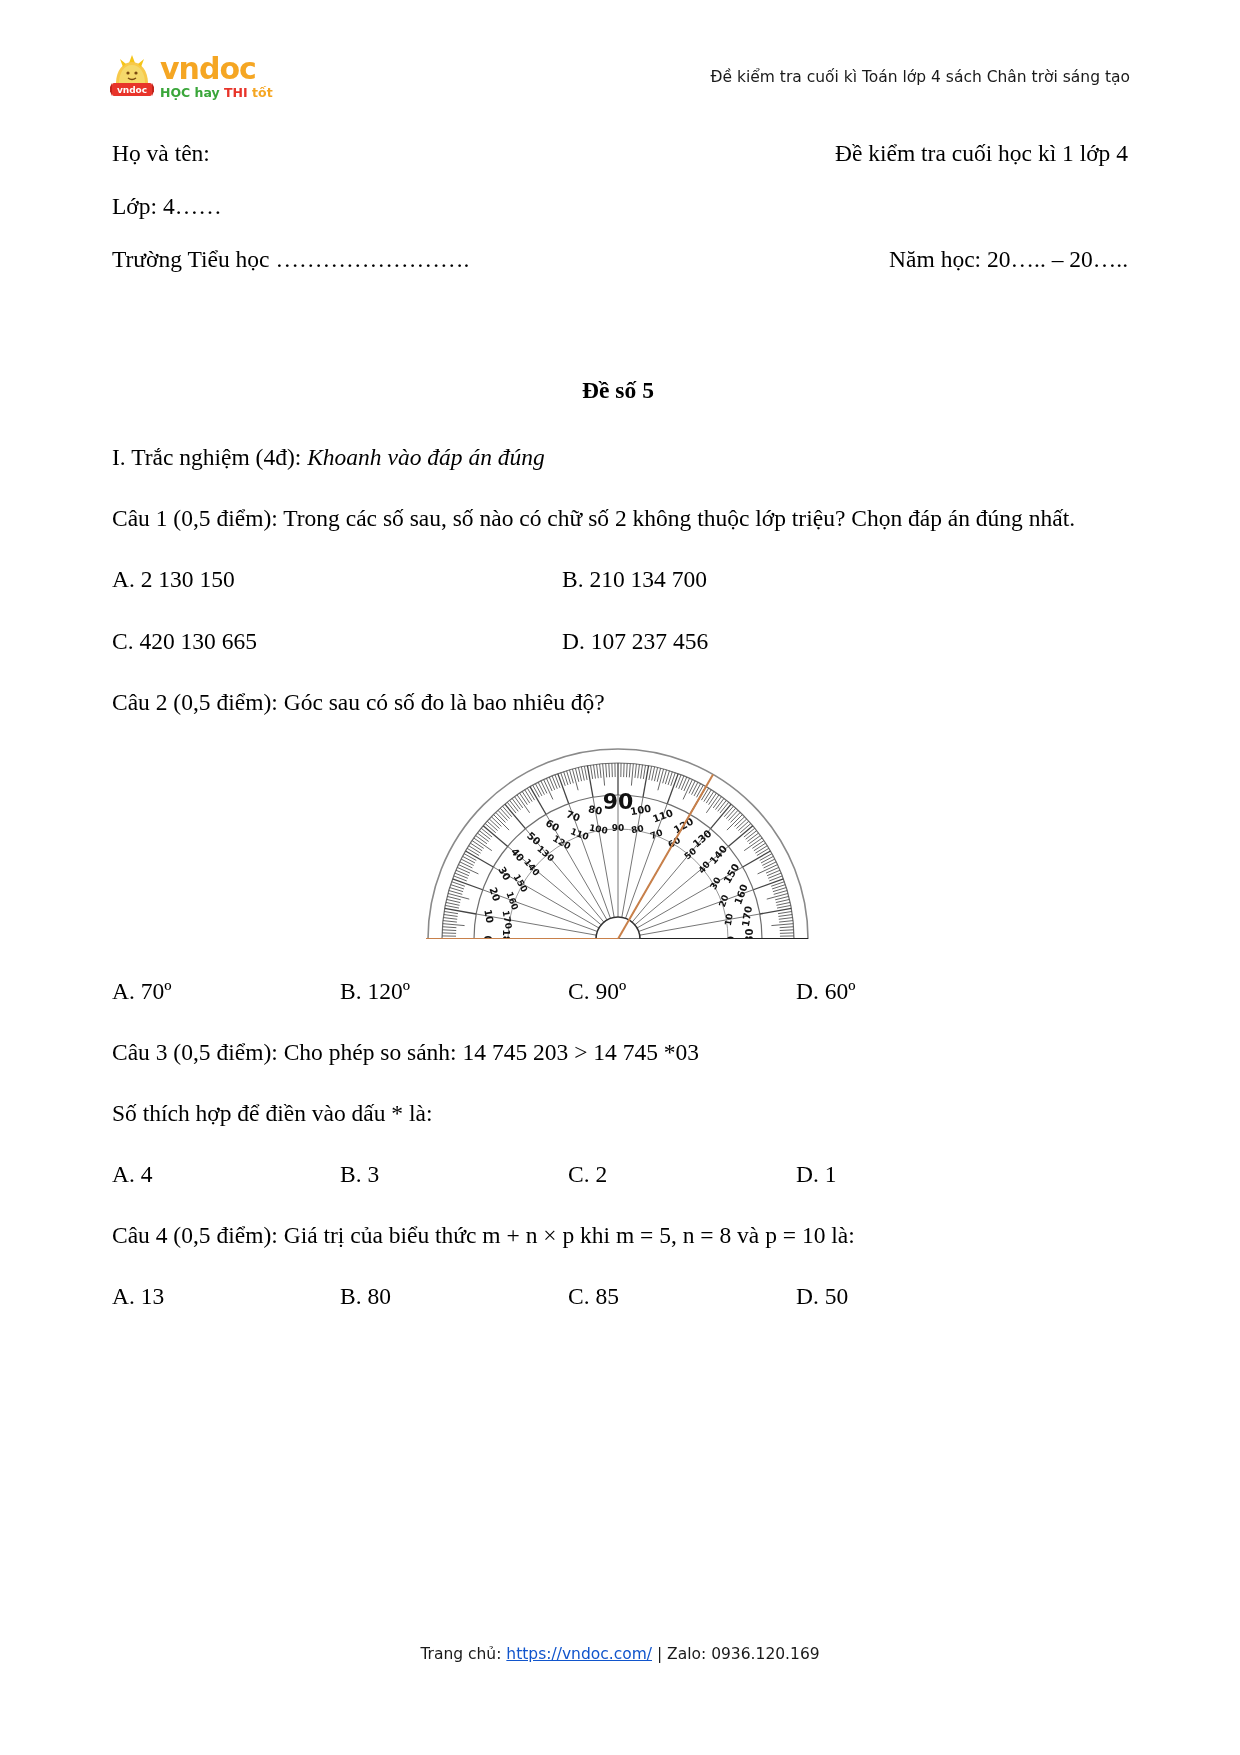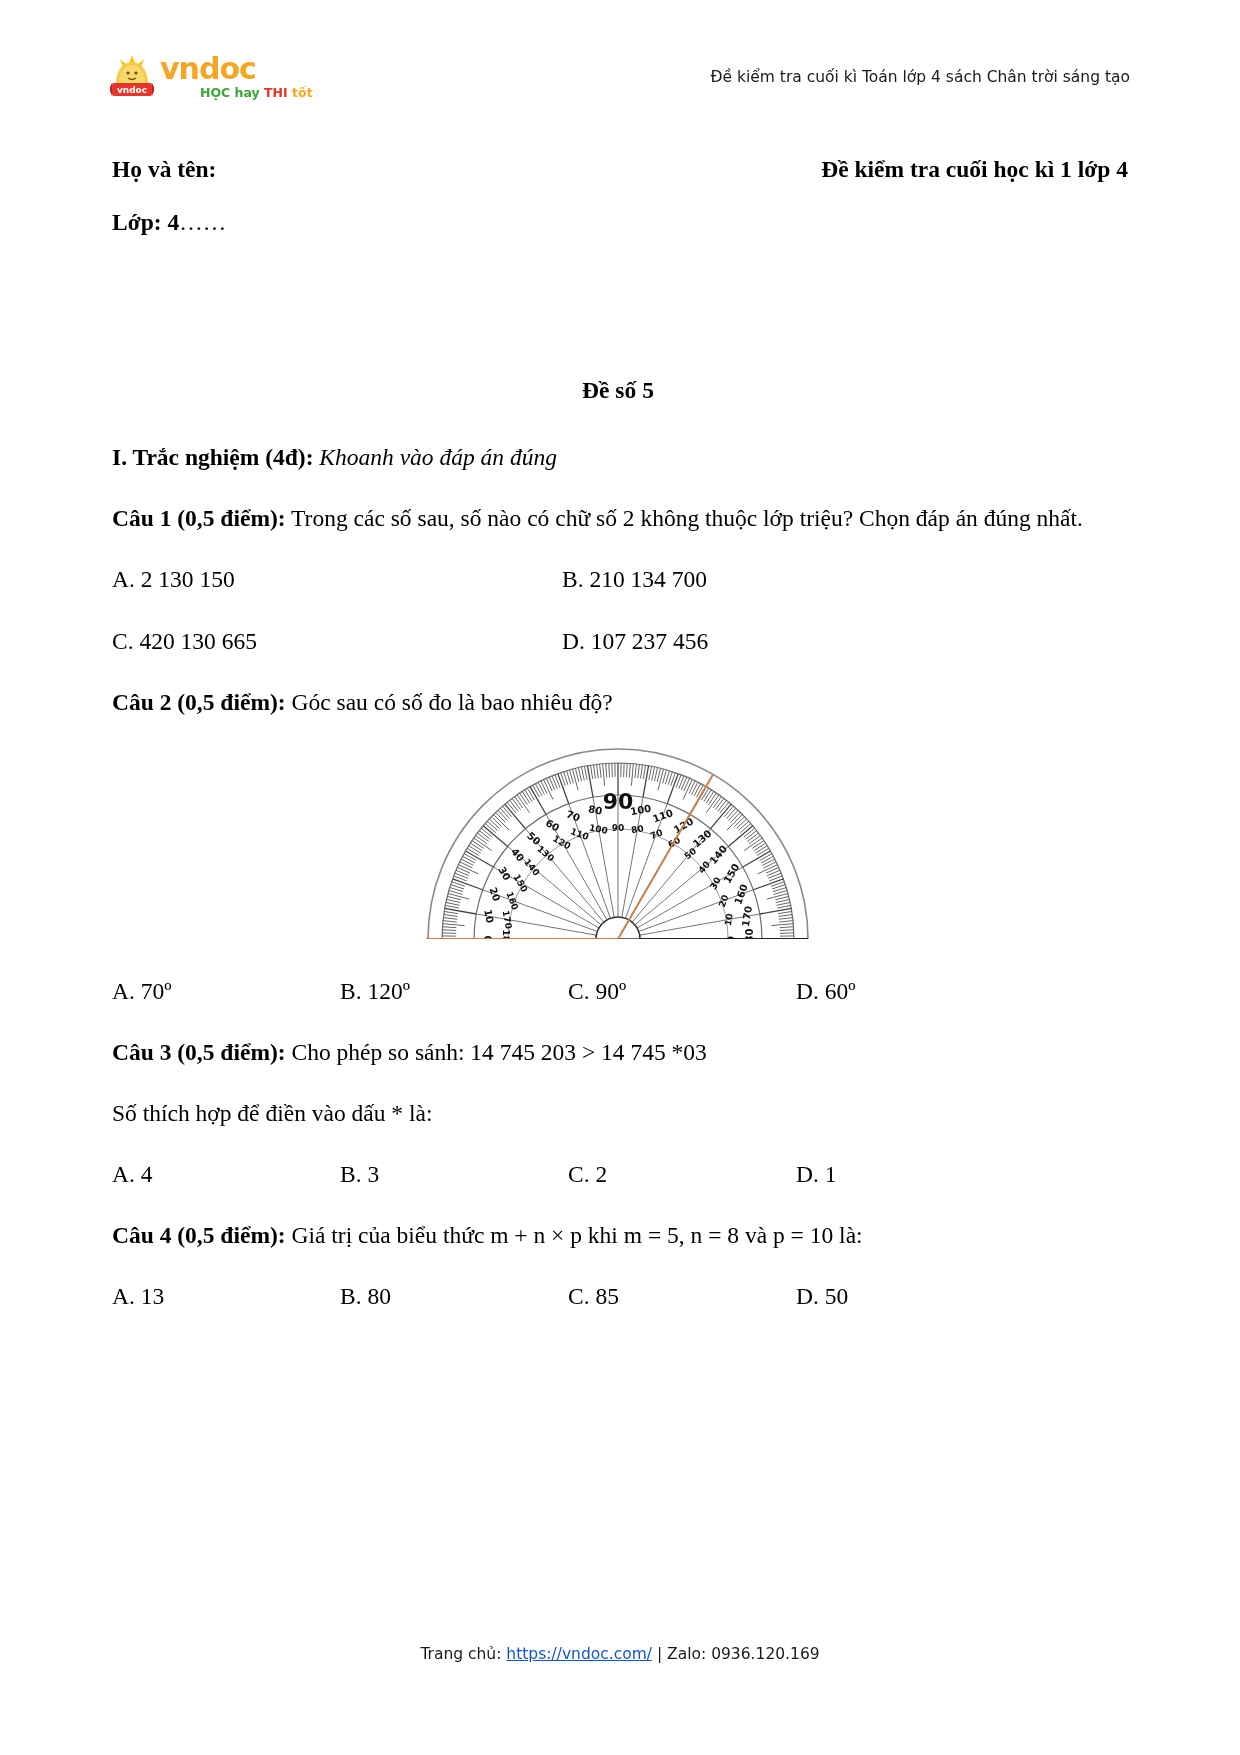--- a/index.html
+++ b/index.html
@@ -63,21 +63,21 @@
     line-height: 30px;
   }
   .logo-tag {
     font-family: "DejaVu Sans", sans-serif;
     font-weight: bold;
     font-size: 12.5px;
     line-height: 14px;
     margin-top: 2px;
     white-space: nowrap;
   }
-  .logo-tag .g { color: #3aa63a; margin-left: 40px; }
+  .logo-tag .g { color: #3aa63a; }
   .logo-tag .r { color: #e8342a; }
   .logo-tag .o { color: #f5a623; }
 
   .doc-header-title {
     font-family: "DejaVu Sans", sans-serif;
     font-size: 15.5px;
     color: #1a1a1a;
     white-space: nowrap;
   }
 
@@ -95,21 +95,21 @@
     line-height: 30px;
   }
   .info-left {
     width: 478px;
     flex: none;
   }
   .info-right {
     flex: 1;
     text-align: right;
   }
-  .b { font-weight: bold; margin-top: 16px; }
+  .b { font-weight: normal; }
 
   
   .content {
     position: absolute;
     top: 372px;
     left: 112px;
     width: 1012px;
     font-size: 23.5px;
     line-height: 1.58;
   }
@@ -198,20 +198,24 @@
 
     <div class="info-row">
       <div class="info-left b">Họ và tên:</div>
       <div class="info-right b">Đề kiểm tra cuối học kì 1 lớp 4</div>
     </div>
 
     <div class="info-row">
       <div class="info-left"><span class="b">Lớp: 4</span><span>……</span></div>
     </div>
 
+    <div class="info-row">
+      <div class="info-left"><span class="b">Trường Tiểu học</span><span> …………………….</span></div>
+      <div class="info-right"><span class="b">Năm học:</span><span> 20….. – 20…..</span></div>
+    </div>
 
   </div>
 
   <div class="content">
 
     <div class="de-so">Đề số 5</div>
 
     <div class="para"><span class="b">I. Trắc nghiệm (4đ):</span><span class="it"> Khoanh vào đáp án đúng</span></div>
 
     <div class="para"><span class="b">Câu 1 (0,5 điểm):</span><span> Trong các số sau, số nào có chữ số 2 không thuộc lớp triệu? Chọn đáp án đúng nhất.</span></div>

